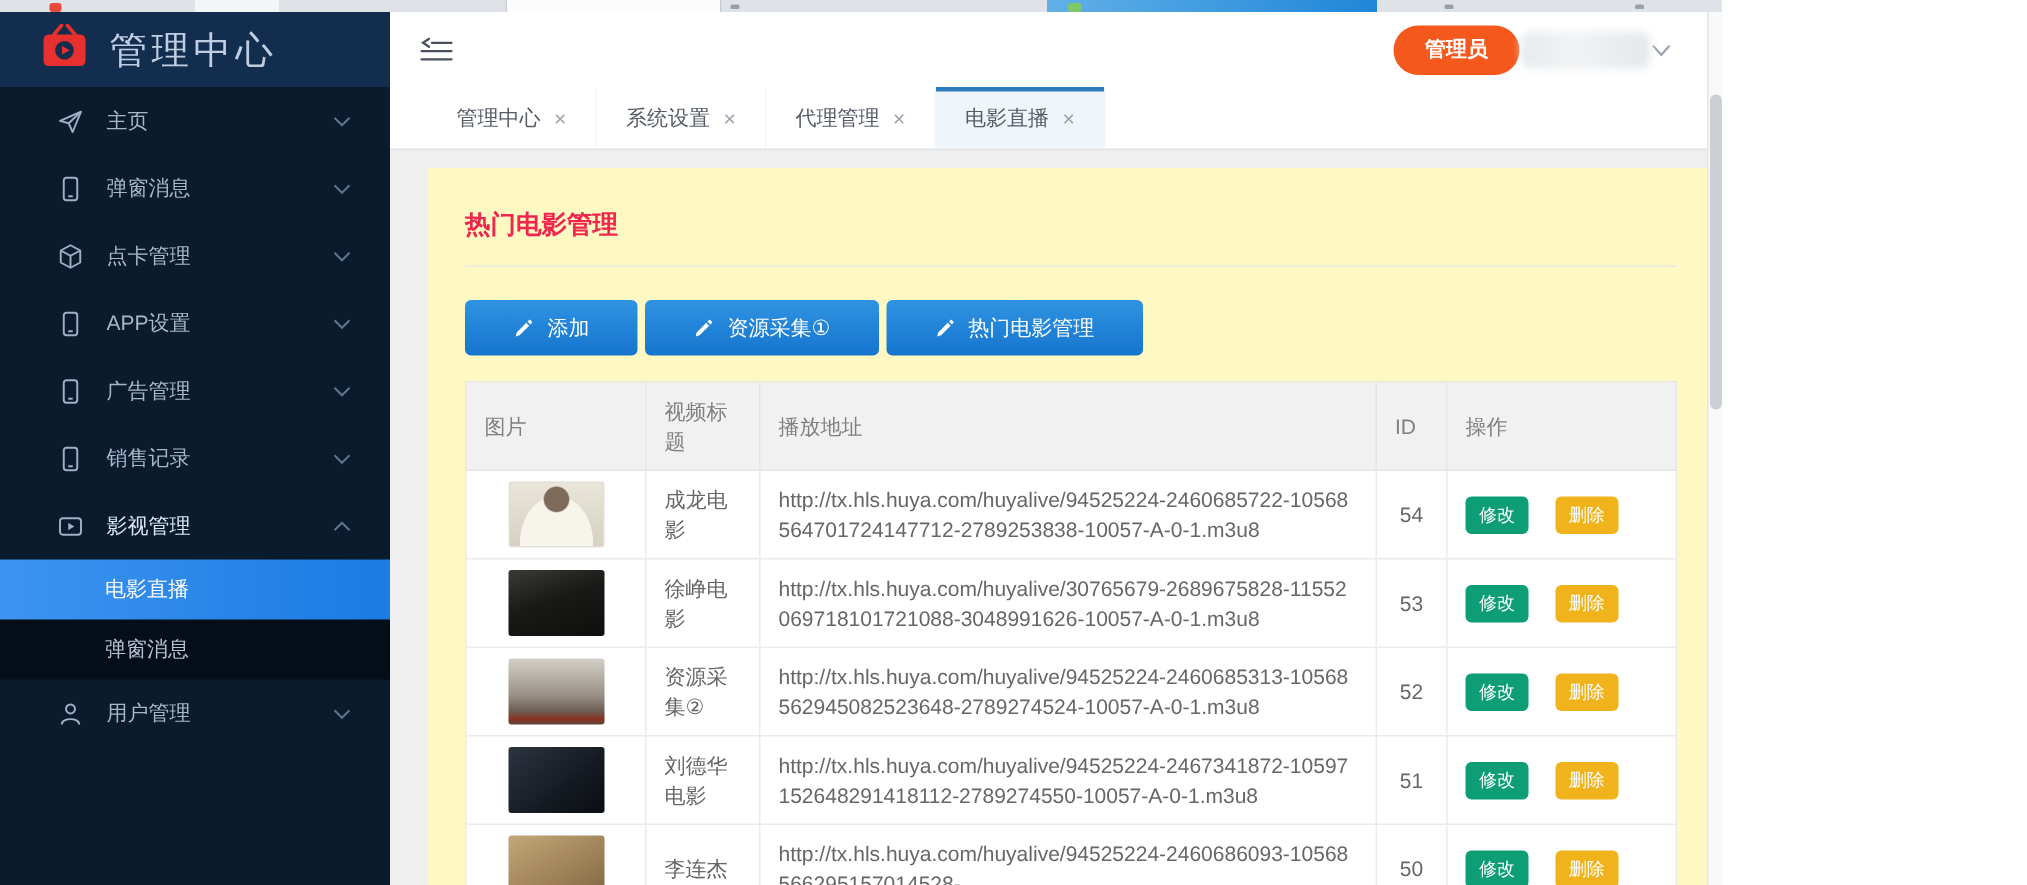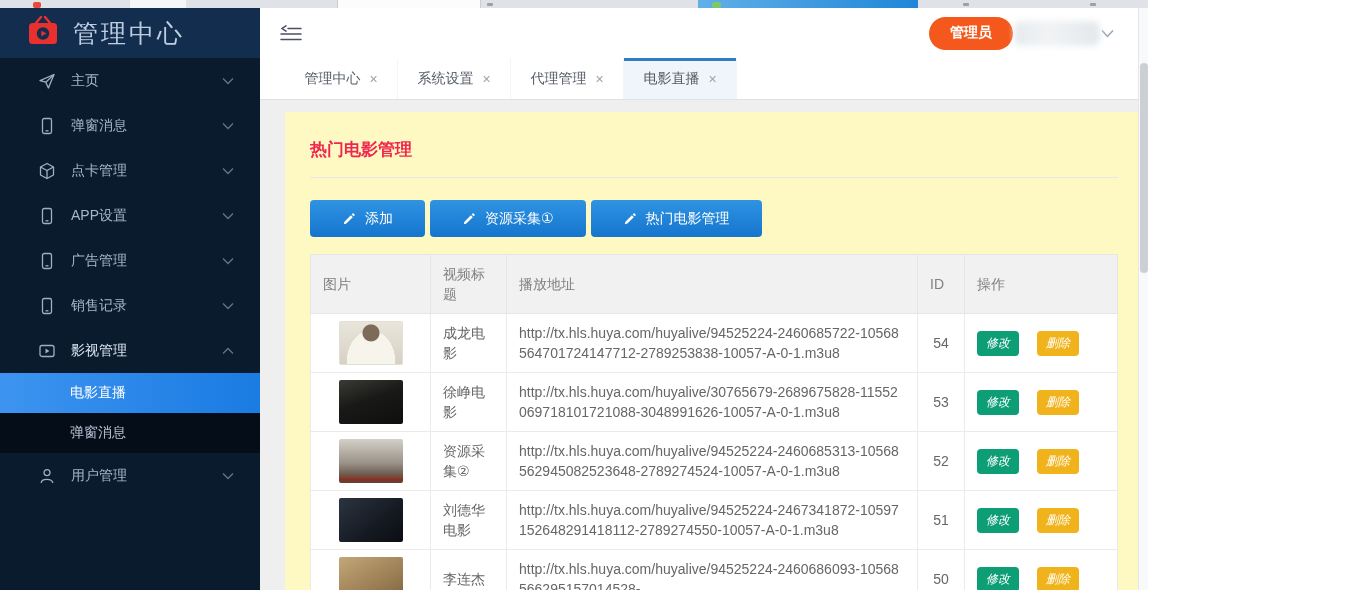--- a/index.html
+++ b/index.html
@@ -73,21 +73,21 @@
   .td-url { word-break:break-all; }
   .thumb { width:64px; height:44px; border-radius:2px; margin:0 auto; }
   .thumb-0 { background:radial-gradient(circle at 50% 26%, #7d6a58 0 8px, rgba(0,0,0,0) 9px),
              radial-gradient(ellipse at 50% 95%, #f7f4ec 0 55%, rgba(0,0,0,0) 56%),
              linear-gradient(180deg,#e9e5da,#d6d1c3); border:1px solid #e2dfd5; }
   .thumb-1 { background:linear-gradient(160deg,#3a3a36 0%,#191917 45%,#0e0e0c 100%); }
   .thumb-2 { background:linear-gradient(180deg,#d4d0c8 0%,#9a9187 55%,#6b5e52 80%,#8a2f22 92%,#5c463a 100%); }
   .thumb-3 { background:linear-gradient(140deg,#2c3440 0%,#151a22 60%,#0a0d12 100%); }
   .thumb-4 { background:linear-gradient(150deg,#c2a878 0%,#9c7f55 60%,#7c6440 100%); }
   .td-actions { padding-left:30px; }
-  .btn-edit, .btn-delete { border:none; border-radius:4px; color:#ffffff; font-size:12px; padding:4px 9px; cursor:pointer; font-family:inherit;font-style:italic; }
+  .btn-edit, .btn-delete { border:none; border-radius:4px; color:#ffffff; font-size:12px; padding:4px 9px; cursor:pointer; font-family:inherit; }
   .btn-edit { background:#0d9e76; margin-right:14px; }
   .btn-delete { background:#f1b31b; }
 
   
   .scrollbar { position:absolute; top:8px; right:0; bottom:0; width:10px; background:#f8f9fa; border-left:1px solid #e4e6e9; z-index:20; }
   .scroll-thumb { position:absolute; top:55px; left:1px; width:8px; height:210px; background:#ccd0d5; border-radius:4px; }
 </style>
 </head>
 <body>
 

